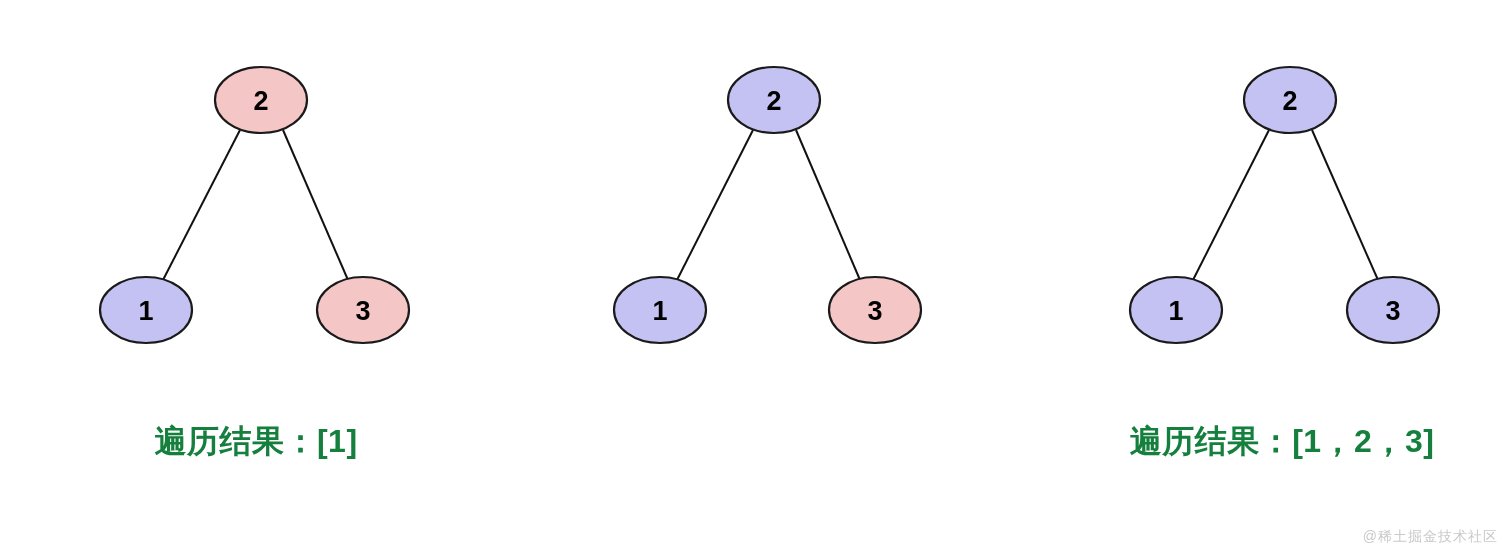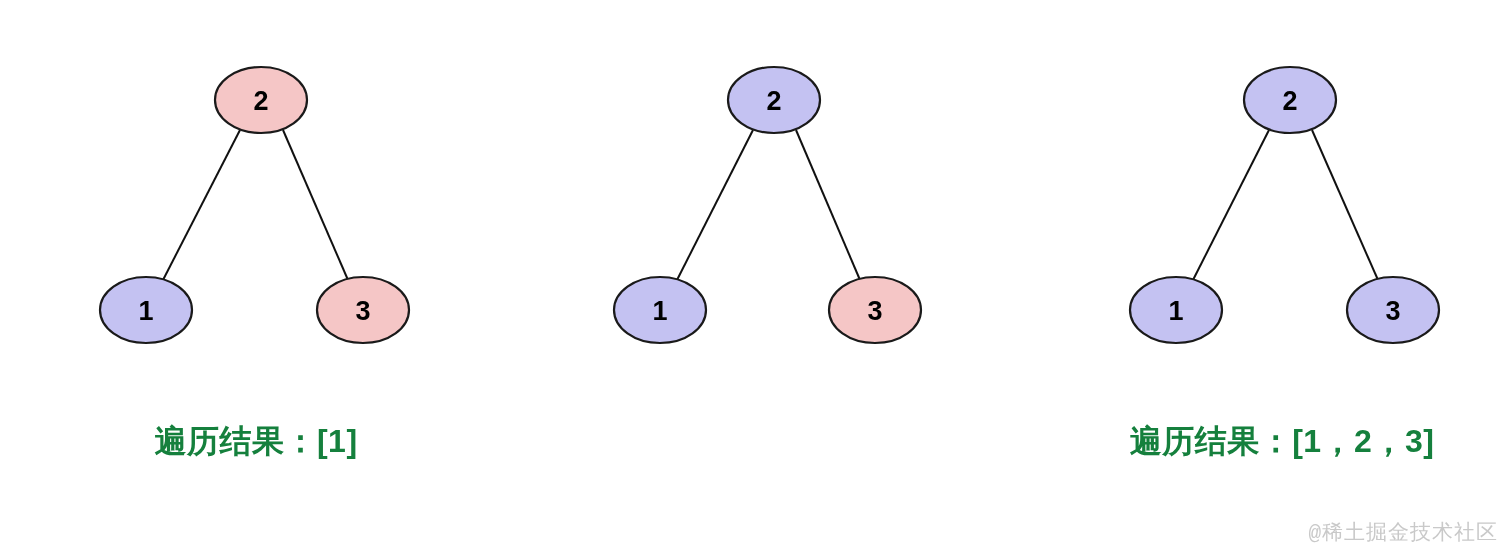--- a/index.html
+++ b/index.html
@@ -69,22 +69,22 @@
     white-space: nowrap;
   }
   #panel-0 .caption { padding-left: 4px; }
   #panel-1 .caption { padding-left: 10px; }
   #panel-2 .caption { padding-left: 22px; }
 
   #watermark {
     position: absolute;
     right: 14px;
     bottom: 14px;
-    font-family: Liberation Mono, monospace;
-    font-size: 21px;
+    font-family: Liberation Sans, sans-serif;
+    font-size: 14px;
     color: #c9c9c9;
     letter-spacing: 1px;
     white-space: nowrap;
   }
 </style>
 </head>
 <body>
 
 <div id="figure">
 

